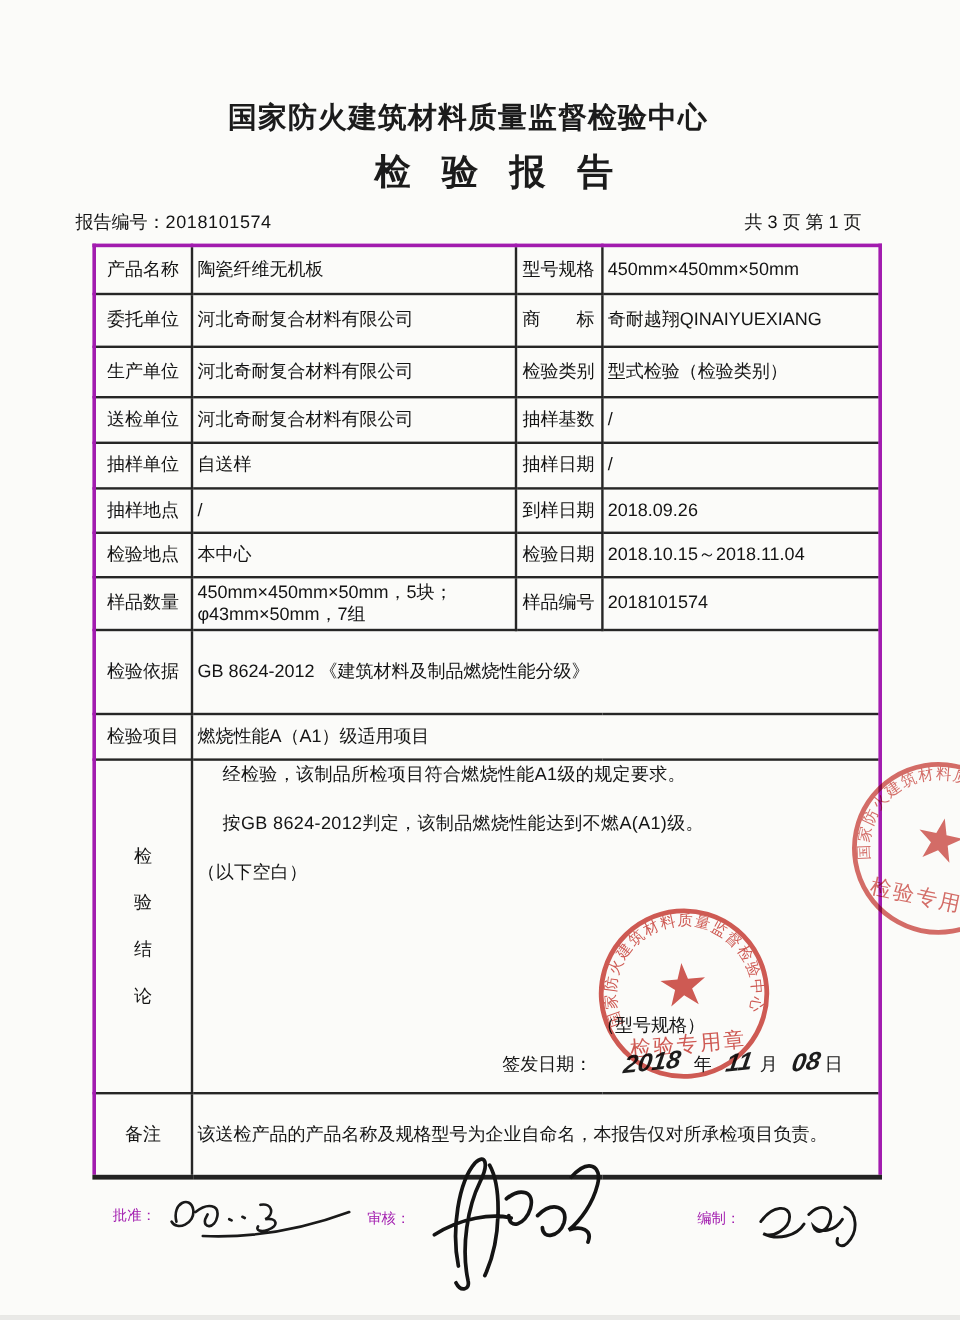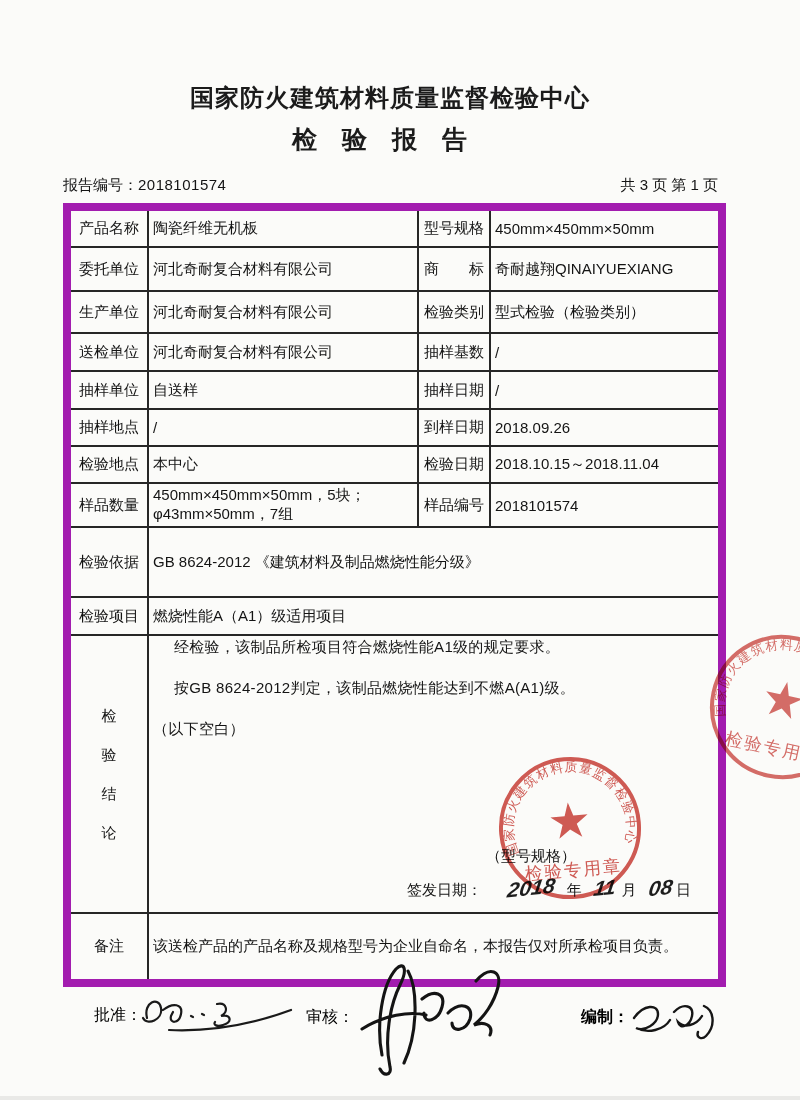--- a/index.html
+++ b/index.html
@@ -4,27 +4,27 @@
 <style>
   html,body{margin:0;padding:0;background:#e9e9e7;}
   .page{
     position:relative;width:800px;height:1096px;background:#fbfbf9;overflow:hidden;
     font-family:"Liberation Sans","DejaVu Sans",sans-serif;color:#161616;
     box-shadow:0 0 4px rgba(0,0,0,.15);
   }
   .title{position:absolute;top:82px;left:0;width:780px;text-align:center;
     font-size:24px;font-weight:700;letter-spacing:1px;color:#1b1b1b;}
   .subtitle{position:absolute;top:123px;left:0;width:768px;text-align:center;
-    font-size:25px;font-weight:700;letter-spacing:9px;color:#1b1b1b;}
+    font-size:30px;font-weight:700;letter-spacing:9px;color:#1b1b1b;padding-left:32px;}
   .meta-row{position:absolute;left:63px;top:176px;width:655px;display:flex;
     justify-content:space-between;font-size:15px;color:#141414;}
   .meta-row .num{letter-spacing:.5px;}
   table.report{
-    position:absolute;left:63px;top:203px;width:655px;border-collapse:collapse;
-    table-layout:fixed;border:8px solid #a21caf;
+    position:absolute;left:77px;top:203px;width:655px;border-collapse:collapse;
+    table-layout:fixed;border:3px solid #a21caf;
   }
   table.report td{border:2px solid #262626;font-size:15px;color:#141414;
     padding:2px 4px;overflow:hidden;}
   td.lab{text-align:center;padding:2px 2px;}
   td.val{padding:2px 4px 2px 7px;}
   tr.last-row td{border-bottom:4px solid #222;}
   td.vlab{text-align:center;white-space:pre-line;line-height:39px;vertical-align:middle;font-size:15px;}
   td.concl{vertical-align:top;position:relative;padding:16px 12px 0 8px;}
   .concl p{margin:0 0 22px 0;font-size:15px;letter-spacing:.3px;}
   .concl p.indent{text-indent:21px;}
@@ -33,24 +33,24 @@
     font-size:15px;white-space:nowrap;}
   .sign-line .hw{font-size:21px;font-style:italic;font-weight:600;display:inline-block;
     transform:skewX(-14deg) rotate(-6deg);color:#1d1d1d;}
   .hw-year{margin:0 10px 0 26px;}
   .hw-month{margin:0 4px 0 10px;}
   .hw-day{margin:0 2px 0 10px;}
   .unit{margin:0 2px;}
   .stamp{position:absolute;pointer-events:none;mix-blend-mode:multiply;}
   .stamp-main{left:493px;top:751px;width:154px;height:154px;transform:rotate(-5deg);opacity:.82;}
   .stamp-edge{left:704px;top:629px;width:156px;height:156px;transform:rotate(12deg);opacity:.72;}
-  .footer-label{position:absolute;font-size:16px;color:#000000;}
+  .footer-label{position:absolute;font-size:12px;color:#a21caf;}
   .lbl-approve{left:94px;top:1005px;}
   .lbl-review{left:306px;top:1007px;text-align:right;}
-  .lbl-prepare{left:581px;top:1007px;font-weight:bold;}
+  .lbl-prepare{left:581px;top:1007px;}
   .sig{position:absolute;}
   .sig-approve{left:133px;top:992px;}
   .sig-review{left:352px;top:955px;}
   .sig-prepare{left:624px;top:992px;}
 </style>
 </head>
 <body>
 
 <div class="page">
 

